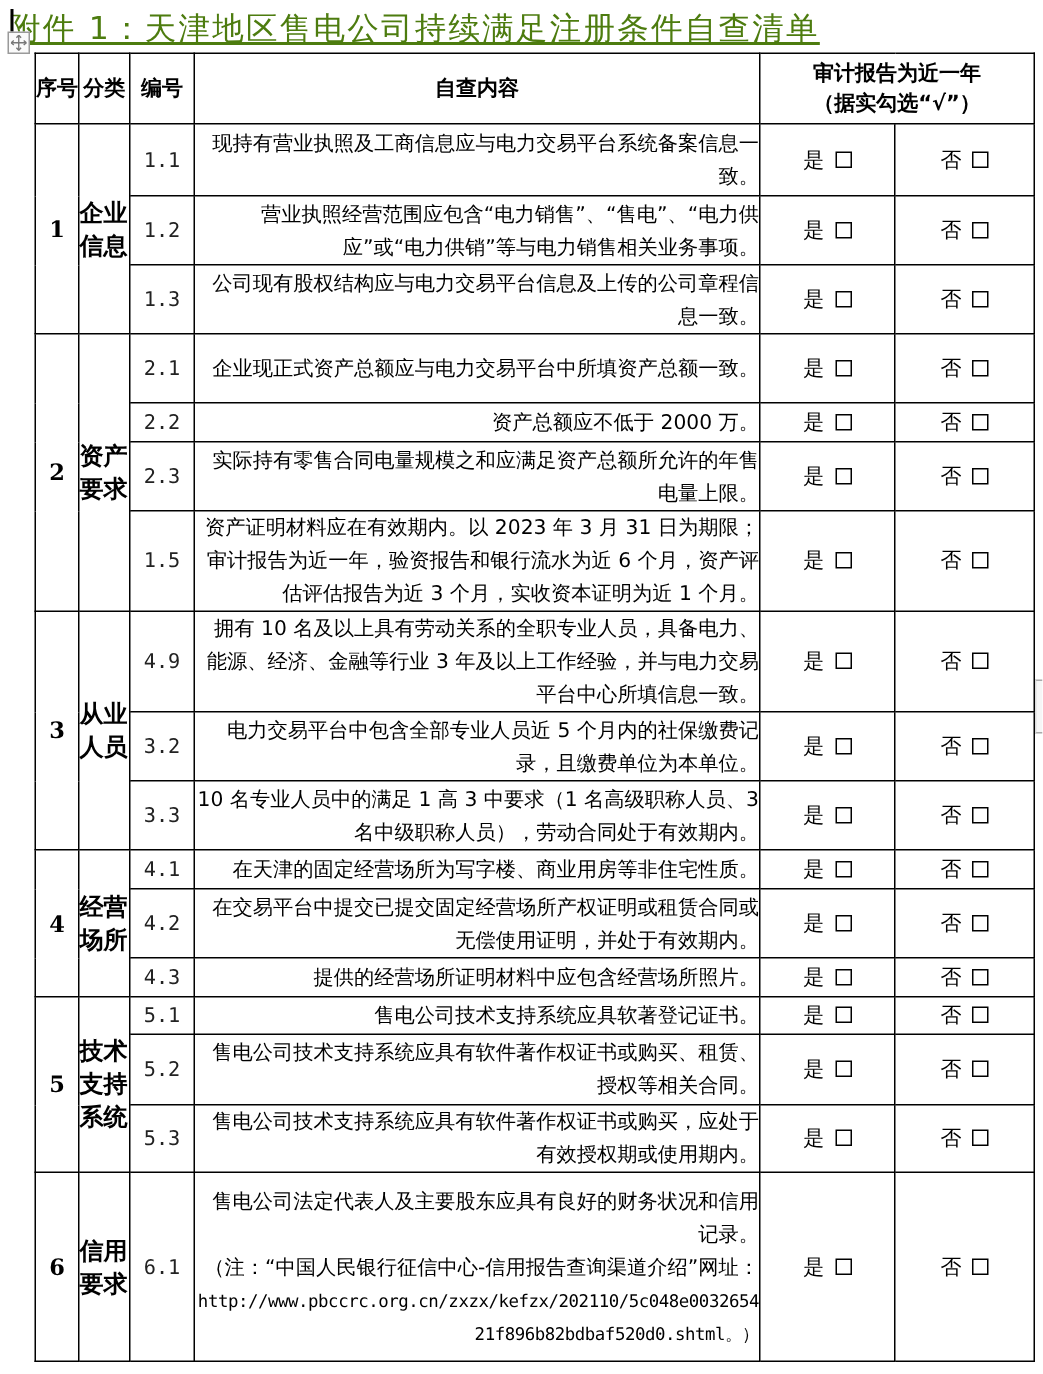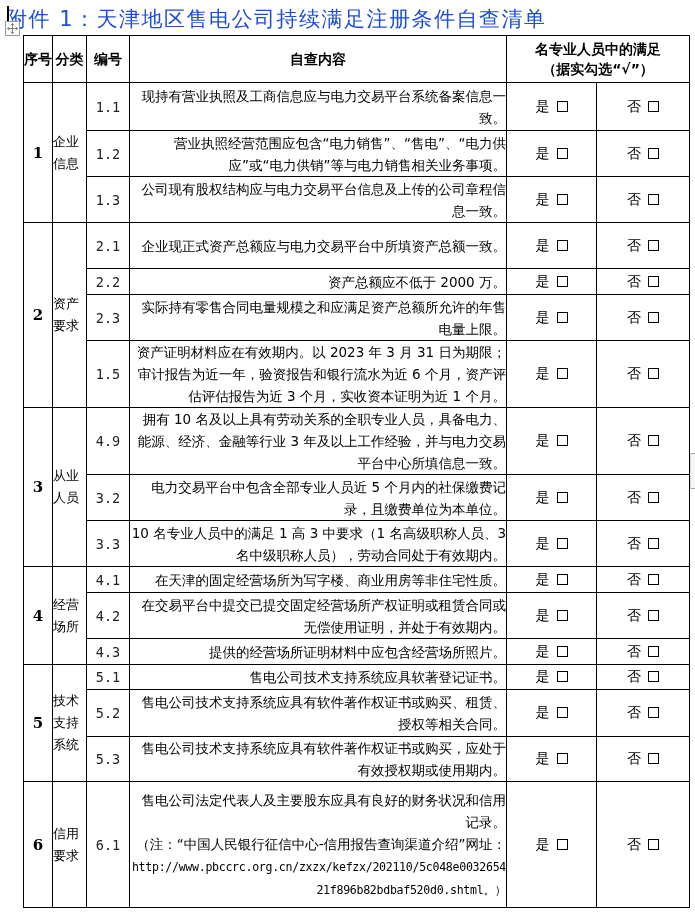--- a/index.html
+++ b/index.html
@@ -3,21 +3,21 @@
 <meta charset="utf-8">
 <style>
   html, body { margin: 0; padding: 0; background: #ffffff; }
   body {
     width: 695px; height: 916px; position: relative; overflow: hidden;
     font-family: "DejaVu Sans", "Liberation Sans", sans-serif; color: #000;
   }
   .title {
     position: absolute; left: 6px; top: 5px; height: 28px;
     font-size: 21px; line-height: 28px; letter-spacing: 1.5px;
-    white-space: nowrap; color: #1d4ed8;
+    white-space: nowrap; color: #4d7c0f; text-decoration: underline;
   }
   .cursor-bar {
     position: absolute; left: 7px; top: 6px; width: 2px; height: 24px; background: #000;
   }
   .move-handle {
     position: absolute; left: 5px; top: 21px; width: 15px; height: 15px;
     border: 1px solid #9a9a9a; background: #fafafa; box-sizing: border-box;
     display: flex; align-items: center; justify-content: center;
   }
   .move-handle svg { width: 11px; height: 11px; }
@@ -32,21 +32,21 @@
     width: 666px;
   }
   table.checklist td, table.checklist th {
     border: 1.5px solid #000; padding: 0; vertical-align: middle;
   }
   th {
     font-weight: bold; font-size: 14px; line-height: 20px; text-align: center;
   }
   th.wrap { padding: 2px 1px; }
   td.seq { text-align: center; font-weight: bold; font-family: "DejaVu Serif", serif; font-size: 15px; }
-  td.cat { font-weight: normal; font-size: 13px; line-height: 22px; padding-left: 2px; }
+  td.cat { font-weight: bold; font-size: 16px; line-height: 22px; padding-left: 2px; }
   td.num { text-align: center; font-family: "DejaVu Sans Mono", monospace; font-size: 13.5px; color: #222; }
   td.content {
     font-size: 13.5px; line-height: 22px; padding: 1px 2px 1px 3px; text-align: right;
     word-break: break-all;
   }
   td.content .url { font-family: "DejaVu Sans Mono", "Liberation Mono", monospace; font-size: 11.6px; letter-spacing: -0.3px; }
   td.check { text-align: center; font-size: 14px; }
   .check-label { margin-right: 7px; }
   .checkbox {
     display: inline-block; width: 11px; height: 11px; border: 1.3px solid #000;
@@ -75,21 +75,21 @@
       <col style="width:90px">
       <col style="width:93px">
   </colgroup>
   <thead>
     <tr style="height:47px">
       <th class="wrap">序号</th>
       <th>分类</th>
       <th>编号</th>
       <th>自查内容</th>
       <th colspan="2">
-        <div>名专业人员中的满足</div>
+        <div>审计报告为近一年</div>
         <div>（据实勾选“√”）</div>
       </th>
     </tr>
   </thead>
   <tbody id="tbody">
       <tr style="height: 48px;">
         <td class="seq" rowspan="3">1</td>
         <td class="cat" rowspan="3">企业信息</td>
         <td class="num">1.1</td>
         <td class="content"><span>现持有营业执照及工商信息应与电力交易平台系统备案信息一致。</span></td>

